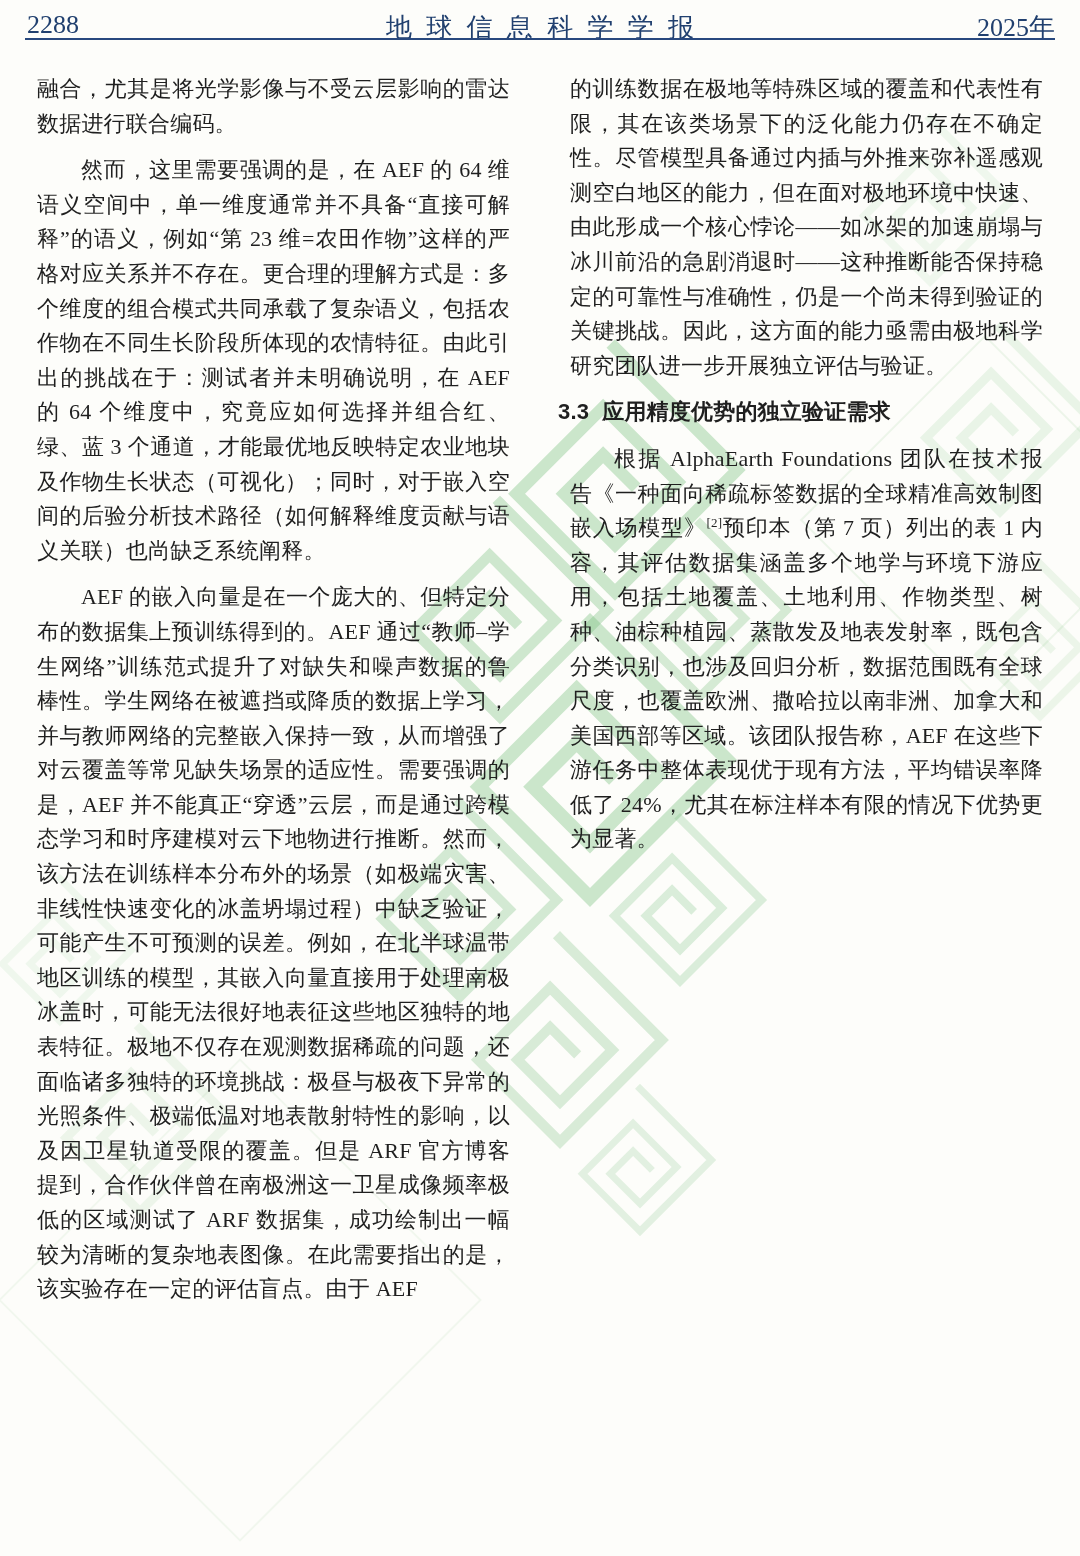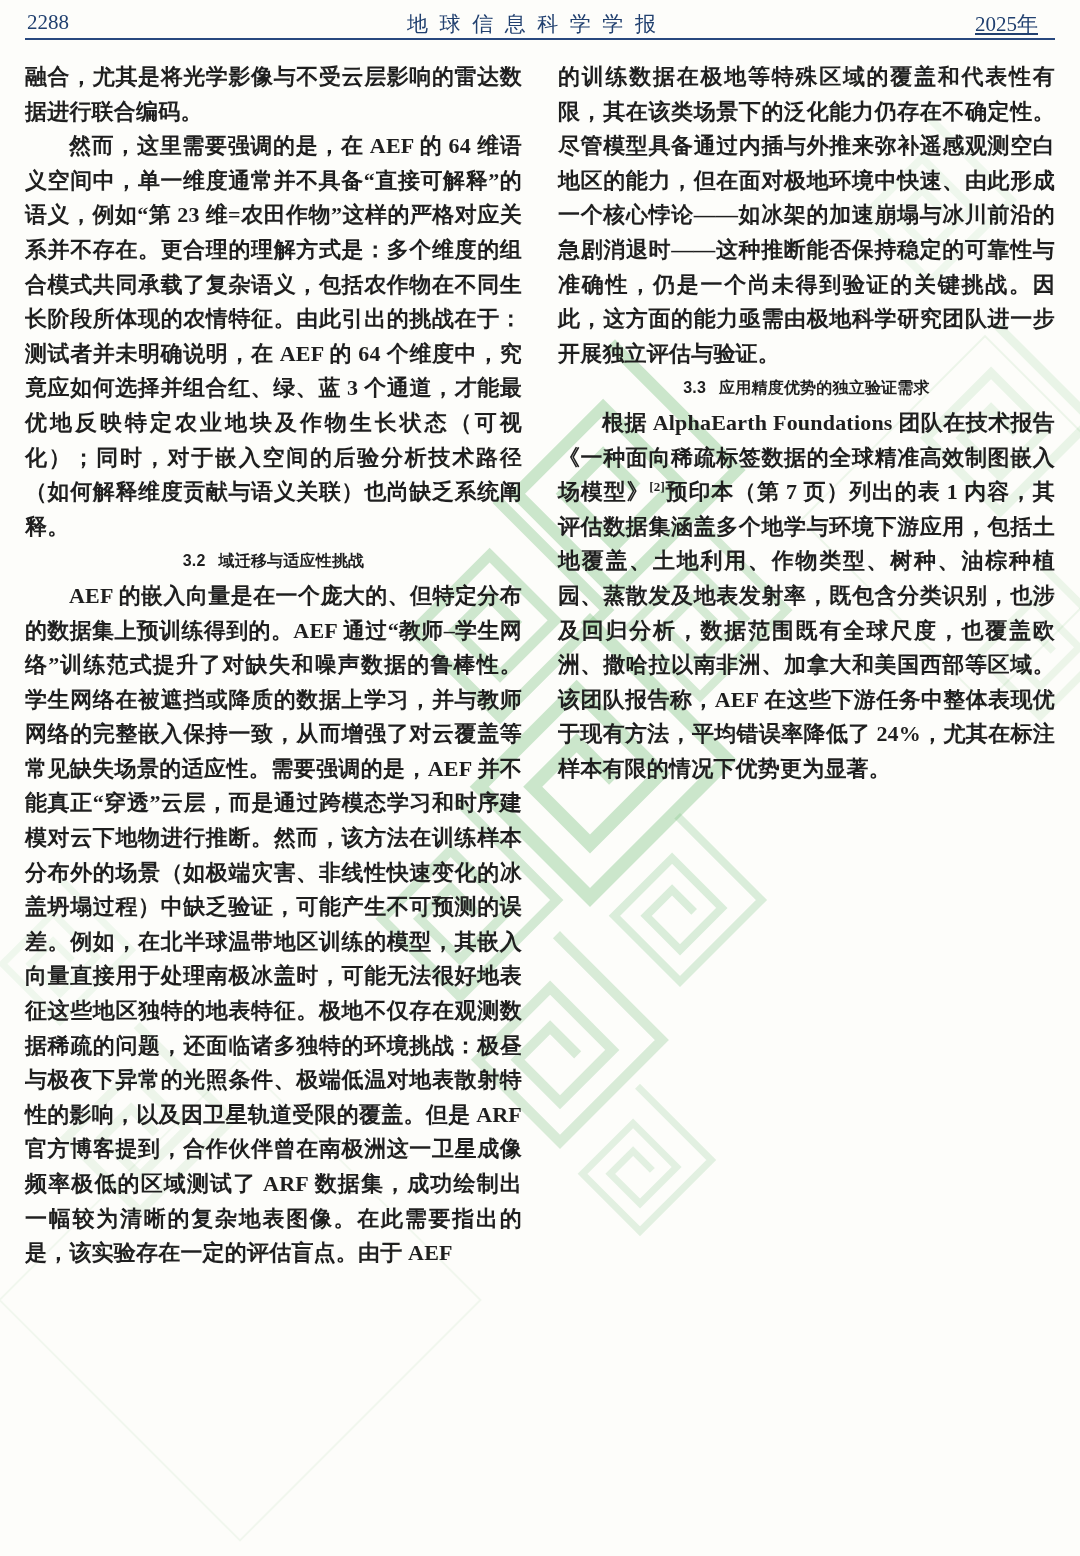--- a/index.html
+++ b/index.html
@@ -4,46 +4,46 @@
 <style>
   html,body{margin:0;padding:0;}
   body{
     width:1080px;height:1556px;position:relative;overflow:hidden;
     background:#fdfdfa;
     font-family:"Liberation Serif","DejaVu Serif",serif;
     color:#1f1f1f;
   }
   
   .page-header{
-    position:absolute;top:10px;left:25px;right:42px;height:30px;
-    color:#21406f;font-size:21px;
+    position:absolute;top:10px;left:25px;right:25px;height:30px;
+    color:#21406f;font-size:26px;
   }
   .page-header .pnum{position:absolute;left:2px;top:0;}
   .page-header .jtitle{
     position:absolute;left:0;right:0;top:0;text-align:center;
     letter-spacing:0.55em;text-indent:0.55em;
   }
   .page-header .pyear{position:absolute;right:0;top:0;text-decoration:underline;}
   .header-rule{
     position:absolute;top:38px;left:25px;right:25px;height:0;
     border-top:2.5px solid #28487e;
   }
   
   .watermark{position:absolute;top:0;left:0;z-index:0;pointer-events:none;}
   
   .content{
     position:absolute;top:60px;left:25px;width:1030px;z-index:1;
     display:flex;gap:36px;
   }
   .col{width:497px;font-size:22px;line-height:34.6px;text-align:justify;letter-spacing:0.2px;}
-  .col p{margin:0;text-indent:2em;font-weight:bold;}
+  .col p{margin:12px;text-indent:2em;}
   .col p.noindent{text-indent:0;}
   .heading{
     font-family:"Liberation Sans","DejaVu Sans",sans-serif;
-    font-weight:700;font-size:16px;line-height:34.6px;text-align:center;
+    font-weight:700;font-size:22px;line-height:34.6px;text-align:left;
   }
   .heading .hnum{margin-right:13px;}
   sup.ref{font-size:13px;line-height:0;vertical-align:8px;}
 </style>
 </head>
 <body>
 
 <svg class="watermark" width="1080" height="1556" viewBox="0 0 1080 1556" aria-hidden="true">
   <defs>
     <path id="fret" d="M6 6 H150 V150 H34 V48 H122 V122 H62 V76 H96" fill="none" stroke-width="10" stroke-linecap="square"></path>
@@ -72,21 +72,20 @@
   <span class="jtitle">地球信息科学学报</span>
   <span class="pyear">2025年</span>
 </div>
 <div class="header-rule"></div>
 
 <div class="content">
 
   <div class="col">
     <p class="noindent">融合，尤其是将光学影像与不受云层影响的雷达数据进行联合编码。</p>
     <p>然而，这里需要强调的是，在 AEF 的 64 维语义空间中，单一维度通常并不具备“直接可解释”的语义，例如“第 23 维=农田作物”这样的严格对应关系并不存在。更合理的理解方式是：多个维度的组合模式共同承载了复杂语义，包括农作物在不同生长阶段所体现的农情特征。由此引出的挑战在于：测试者并未明确说明，在 AEF 的 64 个维度中，究竟应如何选择并组合红、绿、蓝 3 个通道，才能最优地反映特定农业地块及作物生长状态（可视化）；同时，对于嵌入空间的后验分析技术路径（如何解释维度贡献与语义关联）也尚缺乏系统阐释。</p>
-    <div class="heading"><span class="hnum">3.2</span><span>域迁移与适应性挑战</span></div>
     <p>AEF 的嵌入向量是在一个庞大的、但特定分布的数据集上预训练得到的。AEF 通过“教师–学生网络”训练范式提升了对缺失和噪声数据的鲁棒性。学生网络在被遮挡或降质的数据上学习，并与教师网络的完整嵌入保持一致，从而增强了对云覆盖等常见缺失场景的适应性。需要强调的是，AEF 并不能真正“穿透”云层，而是通过跨模态学习和时序建模对云下地物进行推断。然而，该方法在训练样本分布外的场景（如极端灾害、非线性快速变化的冰盖坍塌过程）中缺乏验证，可能产生不可预测的误差。例如，在北半球温带地区训练的模型，其嵌入向量直接用于处理南极冰盖时，可能无法很好地表征这些地区独特的地表特征。极地不仅存在观测数据稀疏的问题，还面临诸多独特的环境挑战：极昼与极夜下异常的光照条件、极端低温对地表散射特性的影响，以及因卫星轨道受限的覆盖。但是 ARF 官方博客提到，合作伙伴曾在南极洲这一卫星成像频率极低的区域测试了 ARF 数据集，成功绘制出一幅较为清晰的复杂地表图像。在此需要指出的是，该实验存在一定的评估盲点。由于 AEF</p>
   </div>
 
   <div class="col">
     <p class="noindent">的训练数据在极地等特殊区域的覆盖和代表性有限，其在该类场景下的泛化能力仍存在不确定性。尽管模型具备通过内插与外推来弥补遥感观测空白地区的能力，但在面对极地环境中快速、由此形成一个核心悖论——如冰架的加速崩塌与冰川前沿的急剧消退时——这种推断能否保持稳定的可靠性与准确性，仍是一个尚未得到验证的关键挑战。因此，这方面的能力亟需由极地科学研究团队进一步开展独立评估与验证。</p>
     <div class="heading"><span class="hnum">3.3</span><span>应用精度优势的独立验证需求</span></div>
     <p><span>根据 AlphaEarth Foundations 团队在技术报告《一种面向稀疏标签数据的全球精准高效制图嵌入场模型》</span><sup class="ref">[2]</sup><span>预印本（第 7 页）列出的表 1 内容，其评估数据集涵盖多个地学与环境下游应用，包括土地覆盖、土地利用、作物类型、树种、油棕种植园、蒸散发及地表发射率，既包含分类识别，也涉及回归分析，数据范围既有全球尺度，也覆盖欧洲、撒哈拉以南非洲、加拿大和美国西部等区域。该团队报告称，AEF 在这些下游任务中整体表现优于现有方法，平均错误率降低了 24%，尤其在标注样本有限的情况下优势更为显著。</span></p>
   </div>
 
 </div>

